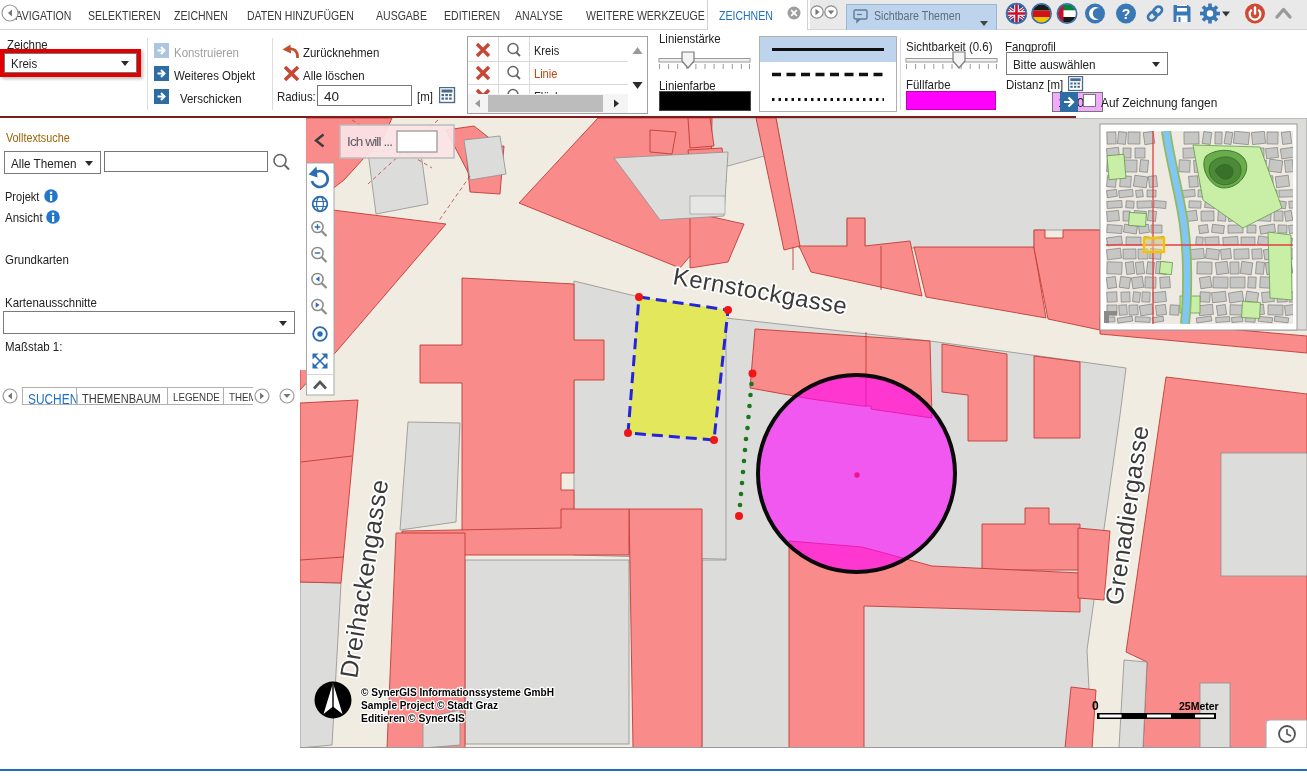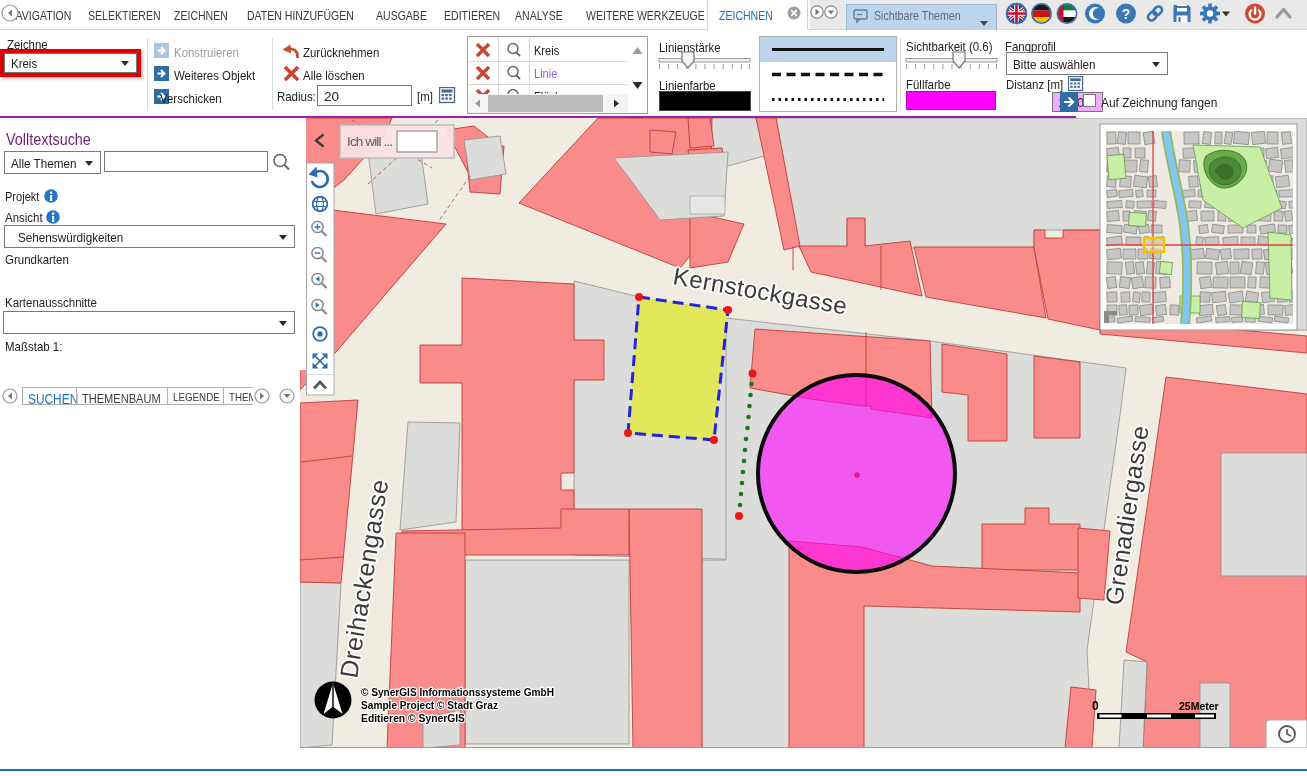--- a/index.html
+++ b/index.html
@@ -135,21 +135,21 @@
     <g transform="translate(1255,13.5) translate(-1000,0)">
       <circle r="10" fill="#cd4a33"></circle>
       <path d="M0-6 V0" stroke="#fff" stroke-width="2.4" stroke-linecap="round"></path>
       <path d="M-3.8-3.2 A5.4 5.4 0 1 0 3.8-3.2" fill="none" stroke="#fff" stroke-width="2.2" stroke-linecap="round"></path>
     </g>
 
     <path d="M277 17 L283.5 9.5 L290 17" transform="translate(0,0)" fill="none" stroke="#9a9a9a" stroke-width="3.4" stroke-linecap="round" stroke-linejoin="round"></path>
   </svg>
 </div>
 
-<div class="ab" id="toolbar" style="left:0;top:30px;width:1076px;height:86px;background:#fff;border-bottom:2px solid #a21caf;box-sizing:content-box">
+<div class="ab" id="toolbar" style="left:0;top:30px;width:1076px;height:86px;background:#fff;border-bottom:2px solid #7f1d1d;box-sizing:content-box">
   <div class="vsep" style="left:147px;top:8px"></div>
   <div class="vsep" style="left:272px;top:8px"></div>
   <div class="vsep" style="left:900px;top:8px"></div>
 
   <div class="lbl" style="left:7px;top:7px"><span>Zeichne</span></div>
   <div class="ab" style="left:0px;top:19px;width:141px;height:28px;border:4px solid #e00000;box-sizing:border-box;box-shadow:2px 2px 3px rgba(0,0,0,0.25)">
     <div class="ab" style="left:0;top:0;width:133px;height:20px;border:1px solid #767676;box-sizing:border-box;background:#fff">
       <div class="ab" style="left:6px;top:2px;font-size:13.5px;color:#222"><span class="cx">Kreis</span></div>
       <div class="arr"></div>
     </div>
@@ -162,34 +162,34 @@
   <div class="lbl" style="left:174px;top:15px;color:#a0a0a0"><span>Konstruieren</span></div>
   <svg class="ab" style="left:154px;top:36px" width="16" height="16">
         <rect width="15" height="15" fill="#2e6da4"></rect>
         <path d="M3.5 7.5 H10 M7 4 L10.5 7.5 L7 11" stroke="#fff" stroke-width="2" fill="none"></path>
       </svg>
   <div class="lbl" style="left:174px;top:38px"><span>Weiteres Objekt</span></div>
   <svg class="ab" style="left:154px;top:59px" width="16" height="16">
         <rect width="15" height="15" fill="#2e6da4"></rect>
         <path d="M3.5 7.5 H10 M7 4 L10.5 7.5 L7 11" stroke="#fff" stroke-width="2" fill="none"></path>
       </svg>
-  <div class="lbl" style="left:160px;top:61px"><span>Verschicken</span></div>
+  <div class="lbl" style="left:180px;top:61px"><span>Verschicken</span></div>
 
   <svg class="ab" style="left:281px;top:12px" width="20" height="17">
         <path d="M16.5 16 C17 8.5 12 5.5 6.5 7.5" stroke="#c2512f" stroke-width="2.8" fill="none"></path>
         <path d="M9.5 2.5 L1.5 7.5 L10 11.5 Z" fill="#c2512f"></path>
       </svg>
   <div class="lbl" style="left:303px;top:15px"><span>Zurücknehmen</span></div>
   <svg class="ab" style="left:283px;top:35px" width="17" height="17">
         <path d="M2 2 L15 15 M15 2 L2 15" stroke="#c74634" stroke-width="3.6"></path>
       </svg>
   <div class="lbl" style="left:303px;top:38px"><span>Alle löschen</span></div>
   <div class="lbl" style="left:277px;top:59px"><span>Radius:</span></div>
   <div class="ab" style="left:317px;top:55px;width:95px;height:21px;border:1px solid #767676;box-sizing:border-box;background:#fff">
-    <div class="ab" style="left:6px;top:3px;font-size:13.5px;color:#222">20</div>
+    <div class="ab" style="left:6px;top:3px;font-size:13.5px;color:#222">40</div>
   </div>
   <div class="lbl" style="left:417px;top:59px"><span>[m]</span></div>
   <svg class="ab" style="left:439px;top:57px" width="17" height="17">
         <rect x="0.5" y="0.5" width="15" height="15" fill="#fff" stroke="#49698e" stroke-width="1.4"></rect>
         <rect x="2.5" y="2.5" width="11" height="3" fill="#49698e"></rect>
         <g fill="#49698e">
           <rect x="2.5" y="7" width="2.6" height="2.2"></rect>
           <rect x="6.3" y="7" width="2.6" height="2.2"></rect>
           <rect x="10.1" y="7" width="2.6" height="2.2"></rect>
           <rect x="2.5" y="10.5" width="2.6" height="2.2"></rect>
@@ -211,21 +211,21 @@
           <path d="M10.5 10.5 L14 14" stroke="#666" stroke-width="1.8"></path>
         </svg>
     <div class="ab" style="left:66px;top:6px;font-size:13px;color:#222"><span class="cx">Kreis</span></div>
     <svg class="ab" style="left:7px;top:28px" width="17" height="16">
           <path d="M2 2 L14 14 M14 2 L2 14" stroke="#c74634" stroke-width="3.4"></path>
         </svg>
     <svg class="ab" style="left:38px;top:28px" width="17" height="16">
           <circle cx="7" cy="6.5" r="5" fill="none" stroke="#666" stroke-width="1.5"></circle>
           <path d="M10.5 10.5 L14 14" stroke="#666" stroke-width="1.8"></path>
         </svg>
-    <div class="ab" style="left:66px;top:29px;font-size:13px;color:#8b5cf6"><span class="cx">Linie</span></div>
+    <div class="ab" style="left:66px;top:29px;font-size:13px;color:#c2410c"><span class="cx">Linie</span></div>
     <svg class="ab" style="left:7px;top:51px" width="17" height="16">
           <path d="M2 2 L14 14 M14 2 L2 14" stroke="#c74634" stroke-width="3.4"></path>
         </svg>
     <svg class="ab" style="left:38px;top:51px" width="17" height="16">
           <circle cx="7" cy="6.5" r="5" fill="none" stroke="#666" stroke-width="1.5"></circle>
           <path d="M10.5 10.5 L14 14" stroke="#666" stroke-width="1.8"></path>
         </svg>
     <div class="ab" style="left:66px;top:52px;font-size:13px;color:#222"><span class="cx">Fläche</span></div>
 
     <div class="ab" style="left:0;top:57px;width:160px;height:19px;background:#f4f4f4">
@@ -241,21 +241,21 @@
     <div class="ab" style="left:160px;top:0;width:19px;height:76px;background:#fff">
       <svg class="ab" style="left:3px;top:8px" width="13" height="12">
             <path d="M6.5 2 L11.5 9 L1.5 9 Z" fill="#9a9a9a"></path>
           </svg>
       <svg class="ab" style="left:3px;top:42px" width="13" height="12">
             <path d="M1.5 3 L11.5 3 L6.5 10 Z" fill="#2b2b2b"></path>
           </svg>
     </div>
   </div>
 
-  <div class="lbl" style="left:659px;top:10px"><span>Linienstärke</span></div>
+  <div class="lbl" style="left:659px;top:1px"><span>Linienstärke</span></div>
   <svg class="ab" style="left:656px;top:20px" width="100" height="22">
     <rect x="3" y="8.5" width="91" height="3.5" fill="#f0f0f0" stroke="#9a9a9a" stroke-width="1"></rect>
     <g stroke="#9a9a9a" stroke-width="1">
           <path d="M3.5 14 v5"></path>
           <path d="M12.6 14 v5"></path>
           <path d="M21.7 14 v5"></path>
           <path d="M30.8 14 v5"></path>
           <path d="M39.9 14 v5"></path>
           <path d="M49 14 v5"></path>
           <path d="M58.1 14 v5"></path>
@@ -322,21 +322,21 @@
       </div>
   <svg class="ab" style="left:1060px;top:62px" width="18" height="20">
         <rect width="18" height="20" fill="#2e6da4"></rect>
         <path d="M4 10 H12 M8.5 5.5 L13 10 L8.5 14.5" stroke="#fff" stroke-width="2.2" fill="none"></path>
       </svg>
   <div class="ab" style="left:1083px;top:64px;width:13px;height:13px;border:1px solid #767676;background:#fff;box-sizing:border-box"></div>
   <div class="lbl" style="left:1101px;top:65px;font-size:13.5px"><span>Auf Zeichnung fangen</span></div>
 </div>
 
 <div class="ab" id="sidebar" style="left:0;top:118px;width:300px;height:630px;background:#fff">
-  <div class="ab" style="left:6px;top:13px;font-size:16px;color:#701a75"><span class="cx" style="transform:scaleX(.9)">Volltextsuche</span></div>
+  <div class="ab" style="left:6px;top:13px;font-size:12px;color:#a16207"><span class="cx" style="transform:scaleX(.9)">Volltextsuche</span></div>
   <div class="combo" style="left:4px;top:33px;width:95px;height:21px">
         <div class="tx">Alle Themen</div>
         <div class="arr"></div>
       </div>
   <div class="ab" style="left:104px;top:33px;width:164px;height:21px;border:1px solid #767676;box-sizing:border-box;background:#fff"></div>
   <svg class="ab" style="left:272px;top:35px" width="20" height="19">
         <circle cx="8" cy="7.5" r="6" fill="none" stroke="#666" stroke-width="1.6"></circle>
         <path d="M12.5 12 L17 16.5" stroke="#666" stroke-width="2"></path>
       </svg>
   <div class="ab" style="left:5px;top:71px;font-size:13px;color:#222"><span class="cx">Projekt</span></div>
@@ -344,24 +344,20 @@
         <circle cx="7" cy="7" r="6.8" fill="#2377ca"></circle>
         <rect x="6" y="6" width="2.2" height="6" fill="#fff"></rect>
         <circle cx="7.1" cy="3.8" r="1.3" fill="#fff"></circle>
       </svg>
   <div class="ab" style="left:5px;top:92px;font-size:13.5px;color:#222"><span class="cx">Ansicht</span></div>
   <svg class="ab" style="left:46px;top:92px" width="15" height="15">
         <circle cx="7" cy="7" r="6.8" fill="#2377ca"></circle>
         <rect x="6" y="6" width="2.2" height="6" fill="#fff"></rect>
         <circle cx="7.1" cy="3.8" r="1.3" fill="#fff"></circle>
       </svg>
-  <div class="combo" style="left:4px;top:107px;width:289px;height:21px">
-        <div class="tx" style="left:13px">Sehenswürdigkeiten</div>
-        <div class="arr"></div>
-      </div>
   <div class="ab" style="left:5px;top:134px;font-size:13.5px;color:#222"><span class="cx">Grundkarten</span></div>
   <div class="ab" style="left:5px;top:177px;font-size:13.5px;color:#222"><span class="cx">Kartenausschnitte</span></div>
   <div class="combo" style="left:3px;top:193px;width:290px;height:21px">
         <div class="arr"></div>
       </div>
   <div class="ab" style="left:5px;top:221px;font-size:13.5px;color:#222"><span class="cx">Maßstab 1:</span></div>
 
   <svg class="ab" style="left:2px;top:270px" width="17" height="17">
         <circle cx="8" cy="8" r="7" fill="#fff" stroke="#9a9a9a" stroke-width="1.2"></circle>
         <path d="M10 4.5 L6 8 L10 11.5 Z" fill="#777"></path>

